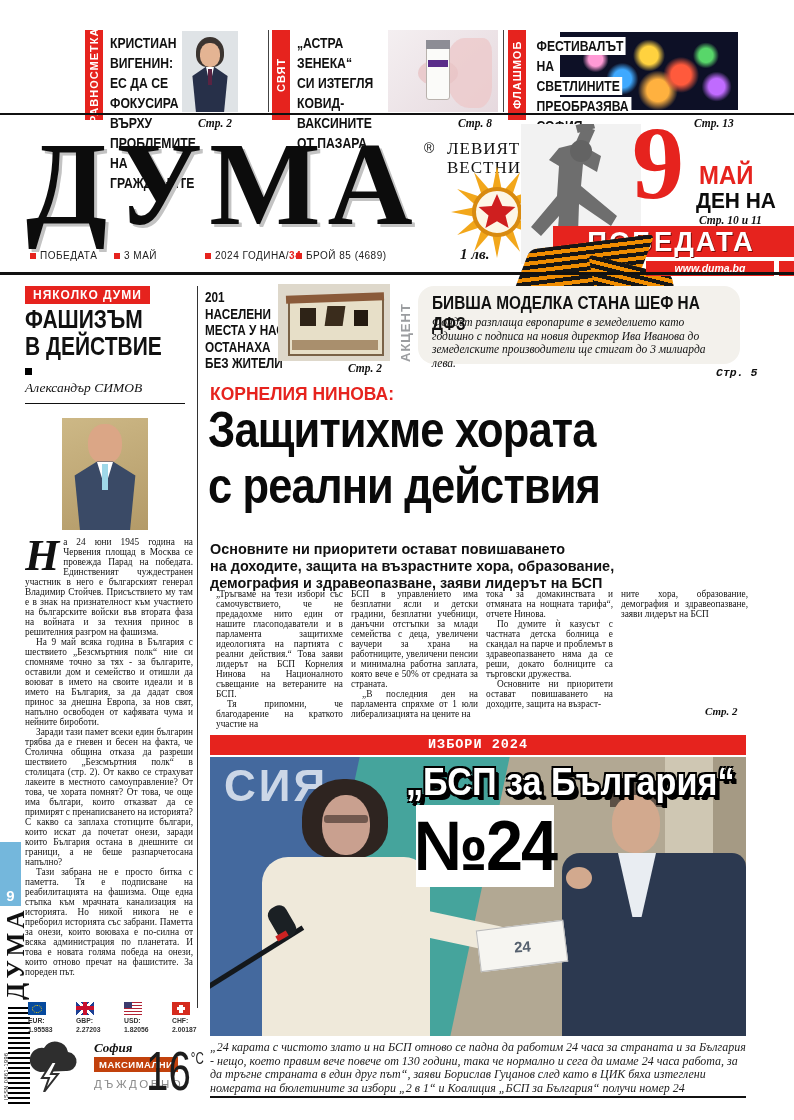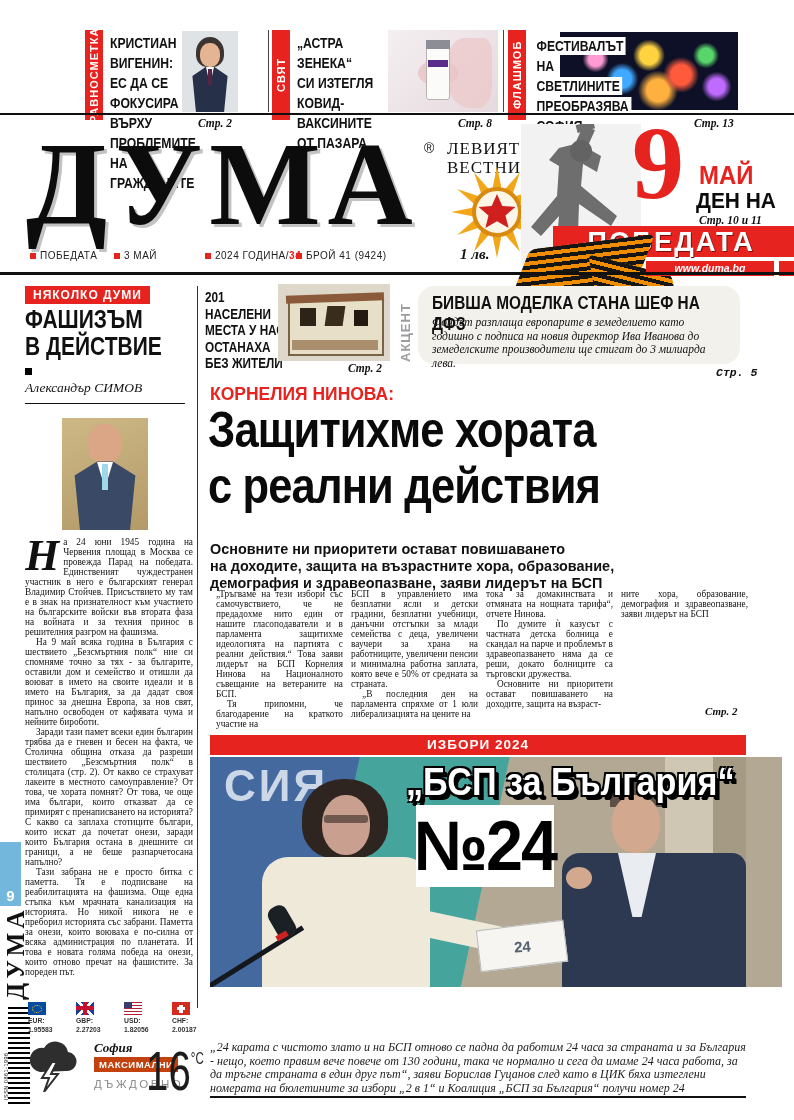--- a/index.html
+++ b/index.html
@@ -201,21 +201,21 @@
   <div class="ribbon" style="left:590px;top:266px;width:86px;height:32px;transform:rotate(14deg) skewX(24deg);border-radius:5px;"></div>
 
   <div class="band" style="left:646px;top:261px;width:128px;height:15px;">
     <div class="site">www.duma.bg</div>
   </div>
   <div class="band" style="left:779px;top:261px;width:15px;height:15px;"></div>
 
   <div class="abs infoitem" style="left:30px;top:250px;"><span class="sq"></span><span>ПОБЕДАТА</span></div>
   <div class="abs infoitem" style="left:114px;top:250px;"><span class="sq"></span><span>3 МАЙ</span></div>
   <div class="abs infoitem" style="left:205px;top:250px;"><span class="sq"></span><span>2024 ГОДИНА/</span><span style="color:#e6231e;font-weight:bold;">34</span></div>
-  <div class="abs infoitem" style="left:296px;top:250px;"><span class="sq"></span><span>БРОЙ 41 (9424)</span></div>
+  <div class="abs infoitem" style="left:296px;top:250px;"><span class="sq"></span><span>БРОЙ 85 (4689)</span></div>
   <div class="abs price" style="left:460px;top:246px;">1 лв.</div>
 
   <div class="hline" style="left:0;top:272px;width:794px;height:3px;"></div>
 
   <div class="abs minitag" style="left:25px;top:286px;">НЯКОЛКО ДУМИ</div>
   <div class="abs op-title sx pre" style="left:25px;top:306px;width:200px;">ФАШИЗЪМ
 В ДЕЙСТВИЕ</div>
   <div class="abs" style="left:25px;top:368px;width:7px;height:7px;background:#000;"></div>
   <div class="abs byline" style="left:25px;top:380px;text-align:right;">Александър СИМОВ</div>
   <div class="hline" style="left:25px;top:403px;width:160px;height:1px;"></div>
@@ -279,23 +279,23 @@
       <p class="cont">тока за домакинствата и отмяната на нощната тарифа“, отчете Нинова.</p>
       <p>По думите ѝ казусът с частната детска болница е скандал на парче и проблемът в здравеопазването няма да се реши, докато болниците са търговски дружества.</p>
       <p>Основните ни приоритети остават повишаването на доходите, защита на възраст-</p>
     </div>
     <div>
       <p class="cont">ните хора, образование, демография и здравеопазване, заяви лидерът на БСП</p>
     </div>
   </div>
   <div class="abs strp3" style="left:705px;top:705px;">Стр. 2</div>
 
-  <div class="abs ebanner" style="left:210px;top:735px;width:536px;height:20px;">ИЗБОРИ 2024</div>
-
-  <div class="photo" style="left:210px;top:757px;width:536px;height:230px;padding-left:36px;">
+  <div class="abs ebanner" style="left:210px;top:735px;width:536px;height:20px;font-family:Liberation Mono, monospace;">ИЗБОРИ 2024</div>
+
+  <div class="photo" style="left:210px;top:757px;width:536px;height:279px;">
     <div class="abs" style="inset:0;background:linear-gradient(100deg,#44699e 0 47%,#b2a893 47% 100%);"></div>
     <div class="ph-teal" style="left:120px;top:0;width:150px;height:279px;"></div>
     <div class="ph-pillar" style="left:455px;top:0;width:48px;height:279px;"></div>
     <div class="ph-stone" style="left:503px;top:0;width:33px;height:279px;background:#a59a84;"></div>
     <div class="abs backdrop-txt" style="left:14px;top:4px;">СИЯ</div>
     <div class="abs cec pre" style="left:222px;top:102px;">ЦЕНТРАЛНА
 ИЗБИРАТЕЛНА
 КОМИСИЯ</div>
 
     <div class="abs" style="left:92px;top:22px;width:86px;height:80px;background:#2e2420;border-radius:48% 48% 40% 40%;"></div>

